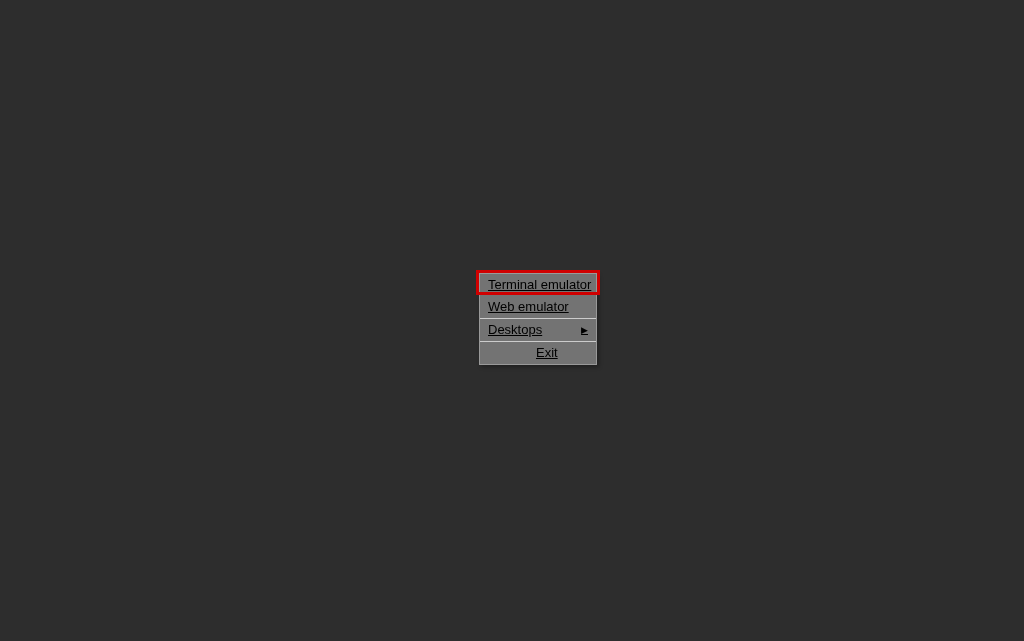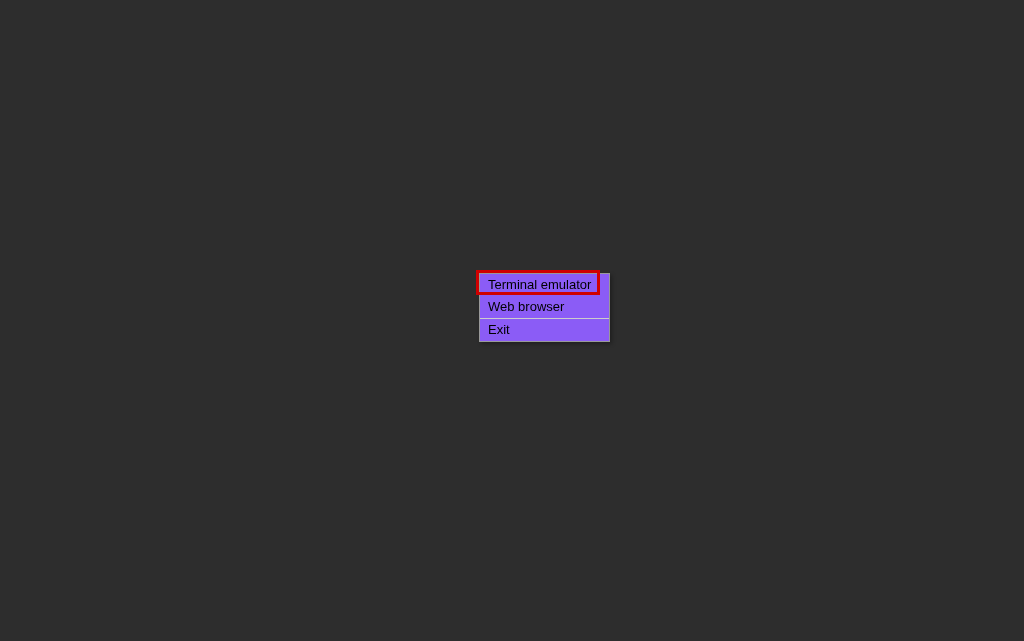--- a/index.html
+++ b/index.html
@@ -13,31 +13,33 @@
       background-color: #2d2d2d;
       font-family: sans-serif;
       font-size: 13px;
       position: relative;
       overflow: hidden;
     }
     .context-menu {
       position: absolute;
       left: 479px;
       top: 273px;
-      width: 131px;
-      background-color: #8b5cf6;
+      width: 118px;
+      background-color: #737373;
       border: 1px solid #999;
       box-shadow: 2px 2px 4px rgba(0,0,0,0.3);
       color: #000;
+      text-decoration: underline;
     }
     .menu-section {
       border-bottom: 1px solid #ccc;
     }
     .menu-section:last-child {
       border-bottom: none;
+      padding-left: 48px;
     }
     .menu-item {
       padding: 2px 8px;
       line-height: 18px;
       cursor: pointer;
       display: flex;
       justify-content: space-between;
       align-items: center;
       white-space: nowrap;
     }
@@ -57,21 +59,27 @@
   </style>
 </head>
 <body>
 
 <div class="context-menu">
   <div class="menu-section">
     <div class="menu-item">
       <span>Terminal emulator</span>
     </div>
     <div class="menu-item">
-      <span>Web browser</span>
+      <span>Web emulator</span>
+    </div>
+  </div>
+  <div class="menu-section">
+    <div class="menu-item">
+      <span>Desktops</span>
+      <span class="submenu-arrow">▶</span>
     </div>
   </div>
   <div class="menu-section">
     <div class="menu-item">
       <span>Exit</span>
     </div>
   </div>
 </div>
 
 <div class="highlight-box"></div>

